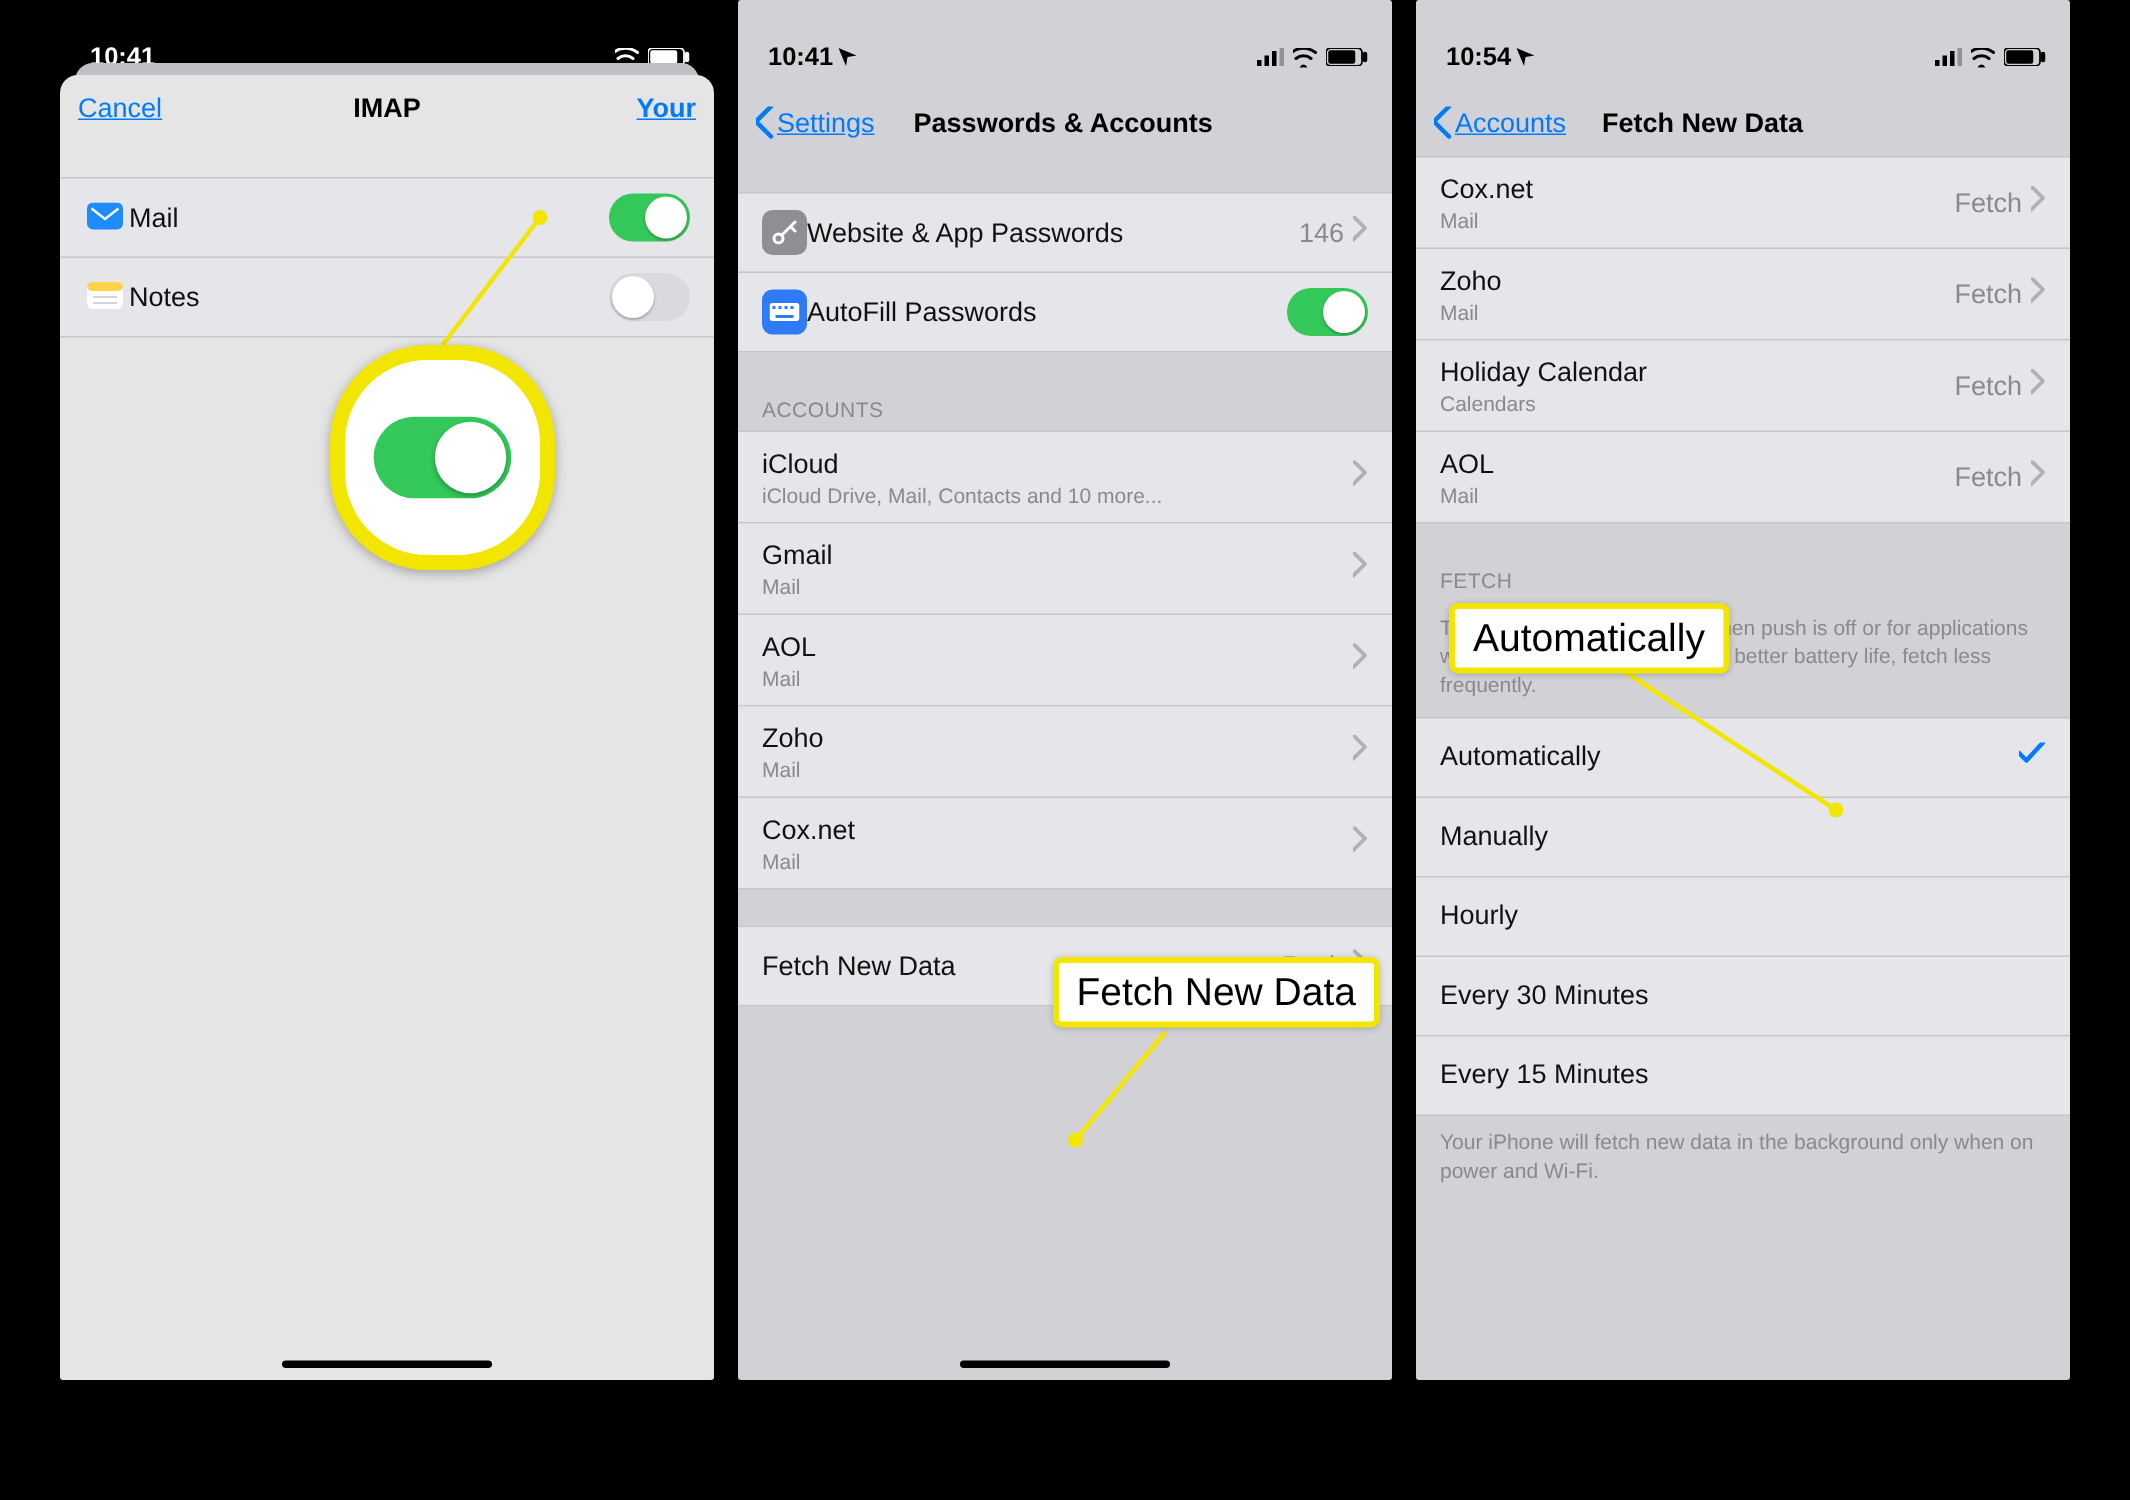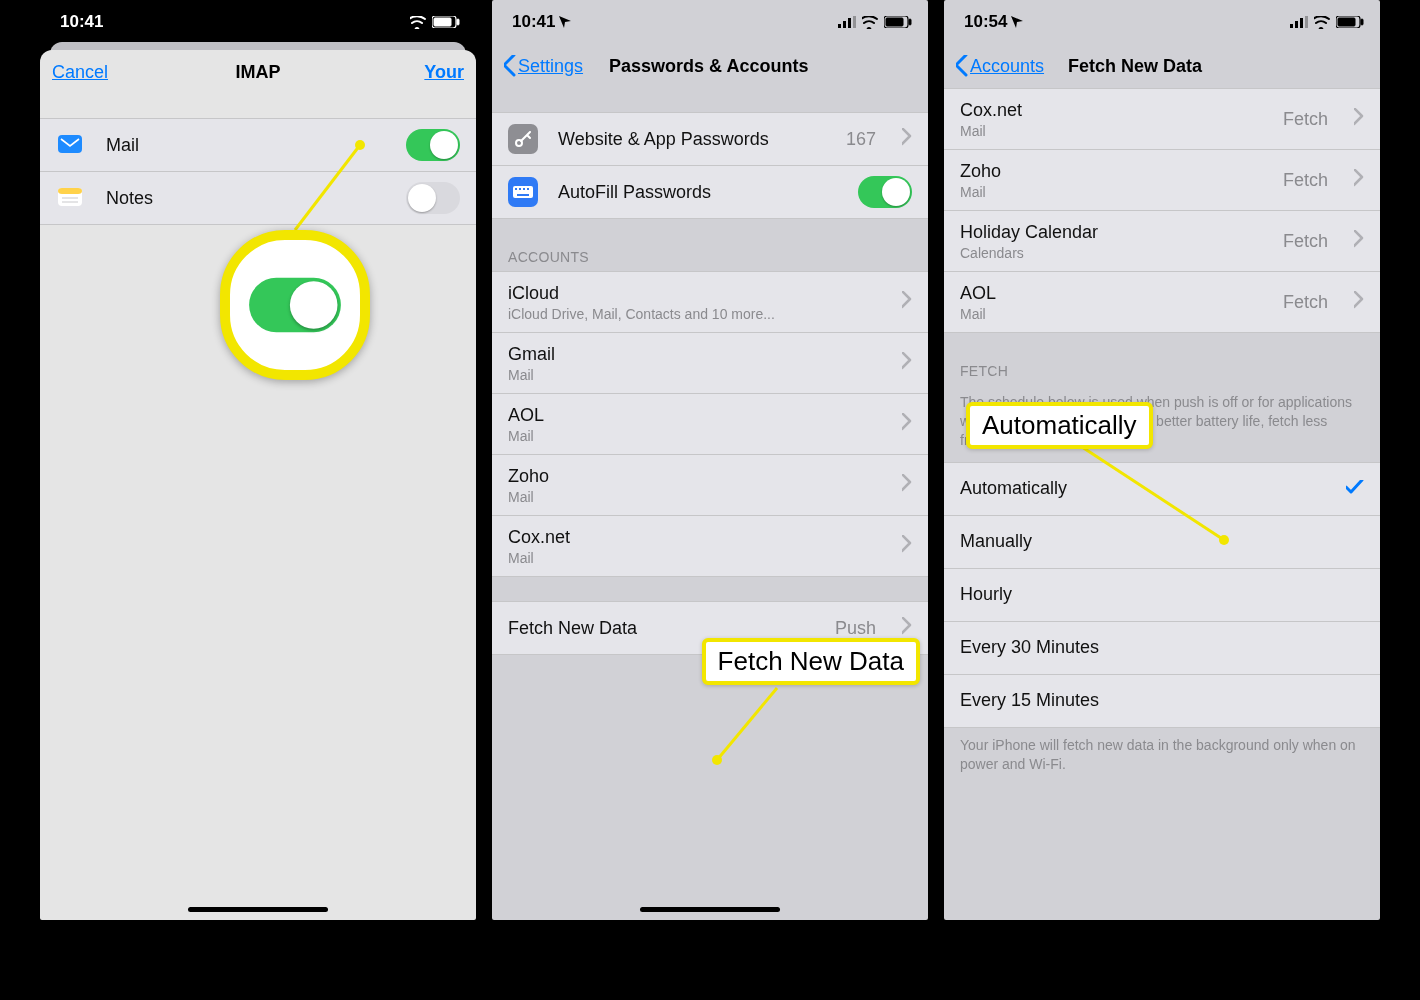--- a/index.html
+++ b/index.html
@@ -17,21 +17,21 @@
     font-family:-apple-system,BlinkMacSystemFont,"Helvetica Neue",Arial,sans-serif;
     display:flex;gap:16px;justify-content:center;align-items:flex-start;
     padding:0 40px;box-sizing:border-box;position:relative;
   }
   .phone{
     flex:1 1 0;height:920px;max-width:440px;
     background:#d1d1d6;position:relative;overflow:hidden;
     border-radius:2px;
   }
   
-  .sbar{height:44px;display:flex;align-items:center;padding:0 16px 0 20px;font-weight:600;font-size:17px;}
+  .sbar{height:44px;display:flex;align-items:center;padding:16px 16px 0 20px;font-weight:600;font-size:17px;}
   .sbar .time{display:flex;align-items:center;gap:4px}
   .sbar .spacer{flex:1}
   .sbar .ind{display:flex;align-items:center;gap:6px}
   .sbar svg{display:block}
   
   .nav{height:44px;display:flex;align-items:center;padding:0 12px;position:relative}
   .nav .back{display:flex;align-items:center;color:var(--ios-blue);font-size:18px;text-decoration:underline;gap:2px}
   .nav .back svg{stroke:var(--ios-blue)}
   .nav .title{position:absolute;left:50%;transform:translateX(-50%);font-weight:700;font-size:18px}
   .nav.inline .title{position:static;transform:none;margin-left:26px;font-weight:600}
@@ -40,21 +40,21 @@
   .nav .spacer{flex:1}
   
   .group{margin-top:24px}
   .group.tight{margin-top:0}
   .ghdr{padding:6px 16px;font-size:14px;color:var(--ios-grey-text);text-transform:uppercase;letter-spacing:0.3px}
   .gfoot{padding:8px 16px 12px;font-size:14px;color:var(--ios-grey-text);line-height:1.35}
   .cell{
     background:#efeff4cc;
     background:#e5e5ea;
     padding:0 16px;min-height:52px;
-    display:flex;align-items:center;gap:20px;
+    display:flex;align-items:center;gap:0;
     border-bottom:1px solid var(--ios-sep);
     position:relative;
   }
   .cell.first{border-top:1px solid var(--ios-sep)}
   .cell .icon{width:30px;height:30px;border-radius:7px;display:flex;align-items:center;justify-content:center;flex:none}
   .cell .icon svg{display:block}
   .cell .lbl{font-size:18px;color:#111;flex:1}
   .cell .sub{font-size:14px;color:var(--ios-grey-text);margin-top:2px}
   .cell .stack{display:flex;flex-direction:column;flex:1;justify-content:center;padding:8px 0}
   .cell .val{font-size:18px;color:var(--ios-grey-text);margin-right:6px}
@@ -251,21 +251,21 @@
   </div>
 
   <div class="group">
     <div class="cell first">
       <span class="icon" style="background:#8e8e93">
           <svg width="18" height="16">
             <use href="#i-key"></use>
           </svg>
         </span>
       <span class="lbl">Website &amp; App Passwords</span>
-      <span class="val">167</span>
+      <span class="val">146</span>
       <span class="chev"><svg width="10" height="18">
             <use href="#i-chev"></use>
           </svg></span>
     </div>
     <div class="cell">
       <span class="icon" style="background:#2f7af5">
           <svg width="20" height="12">
             <use href="#i-kbd"></use>
           </svg>
         </span>

